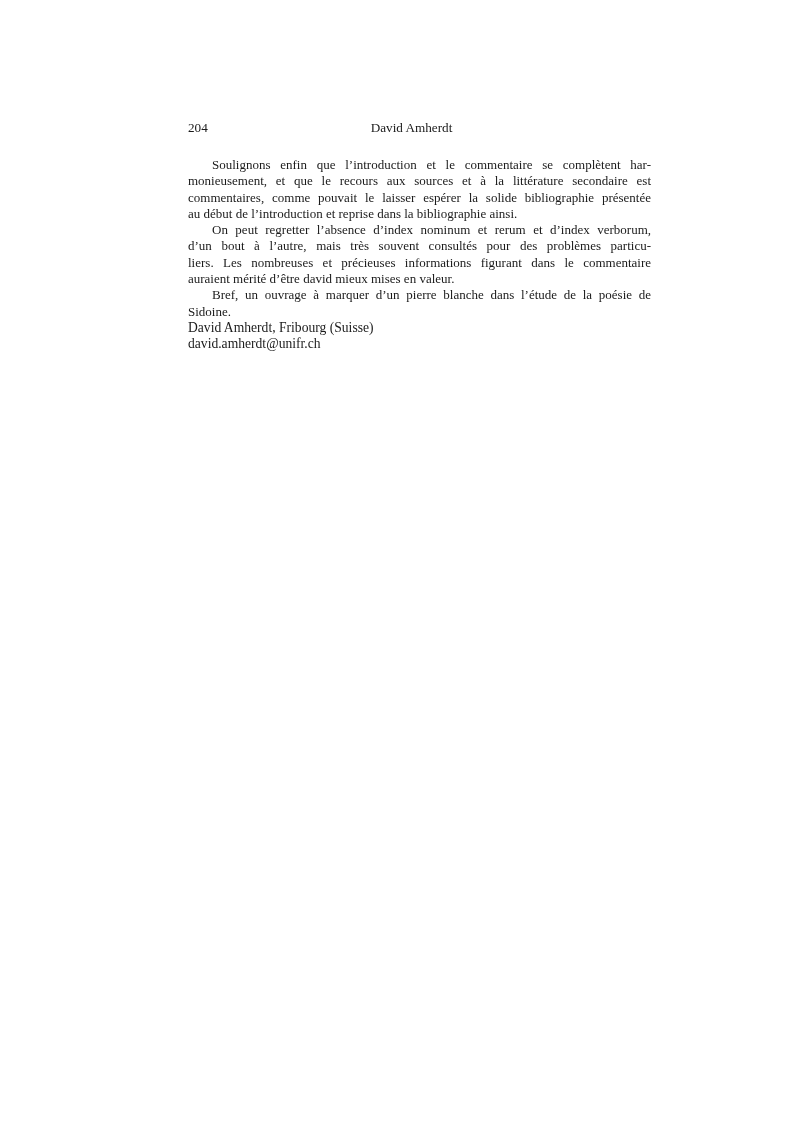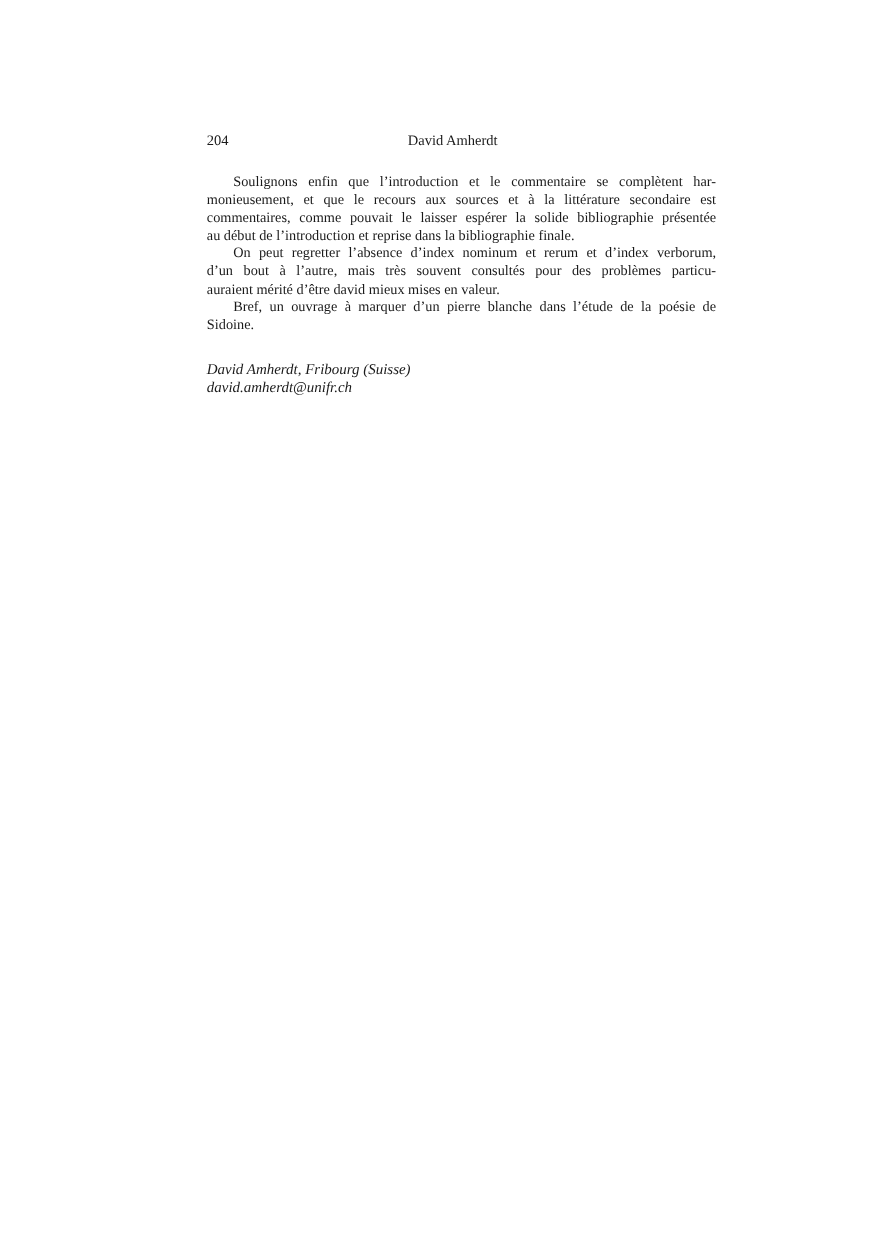--- a/index.html
+++ b/index.html
@@ -57,48 +57,48 @@
   .para .line.last {
     text-align-last: left;
   }
   .para .line.first {
     text-indent: 24px;
   }
   .para .line:not(.first) {
     text-indent: 0;
   }
   .signature {
-    margin-top: 24px;
+    margin-top: 0;
     font-size: 13.6px;
     line-height: 16.3px;
-    font-style: italic;
   }
   .signature div {
     display: block;
   }
 </style>
 </head>
 <body>
 
 <div class="page">
   <div class="running-head">
     <span class="page-number">204</span>
     <span class="running-title">David Amherdt</span>
   </div>
 
   <div class="body-text">
     <p class="para">
       <span class="line first">Soulignons enfin que l’introduction et le commentaire se complètent har-</span>
       <span class="line">monieusement, et que le recours aux sources et à la littérature secondaire est</span>
       <span class="line">commentaires, comme pouvait le laisser espérer la solide bibliographie présentée</span>
-      <span class="line last">au début de l’introduction et reprise dans la bibliographie finale.</span>
+      <span class="line last">au début de l’introduction et reprise dans la bibliographie ainsi.</span>
     </p>
     <p class="para">
       <span class="line first">On peut regretter l’absence d’index nominum et rerum et d’index verborum,</span>
       <span class="line">d’un bout à l’autre, mais très souvent consultés pour des problèmes particu-</span>
+      <span class="line">liers. Les nombreuses et précieuses informations figurant dans le commentaire</span>
       <span class="line last">auraient mérité d’être david mieux mises en valeur.</span>
     </p>
     <p class="para">
       <span class="line first">Bref, un ouvrage à marquer d’un pierre blanche dans l’étude de la poésie de</span>
       <span class="line last">Sidoine.</span>
     </p>
   </div>
 
   <div class="signature">
     <div>David Amherdt, Fribourg (Suisse)</div>

